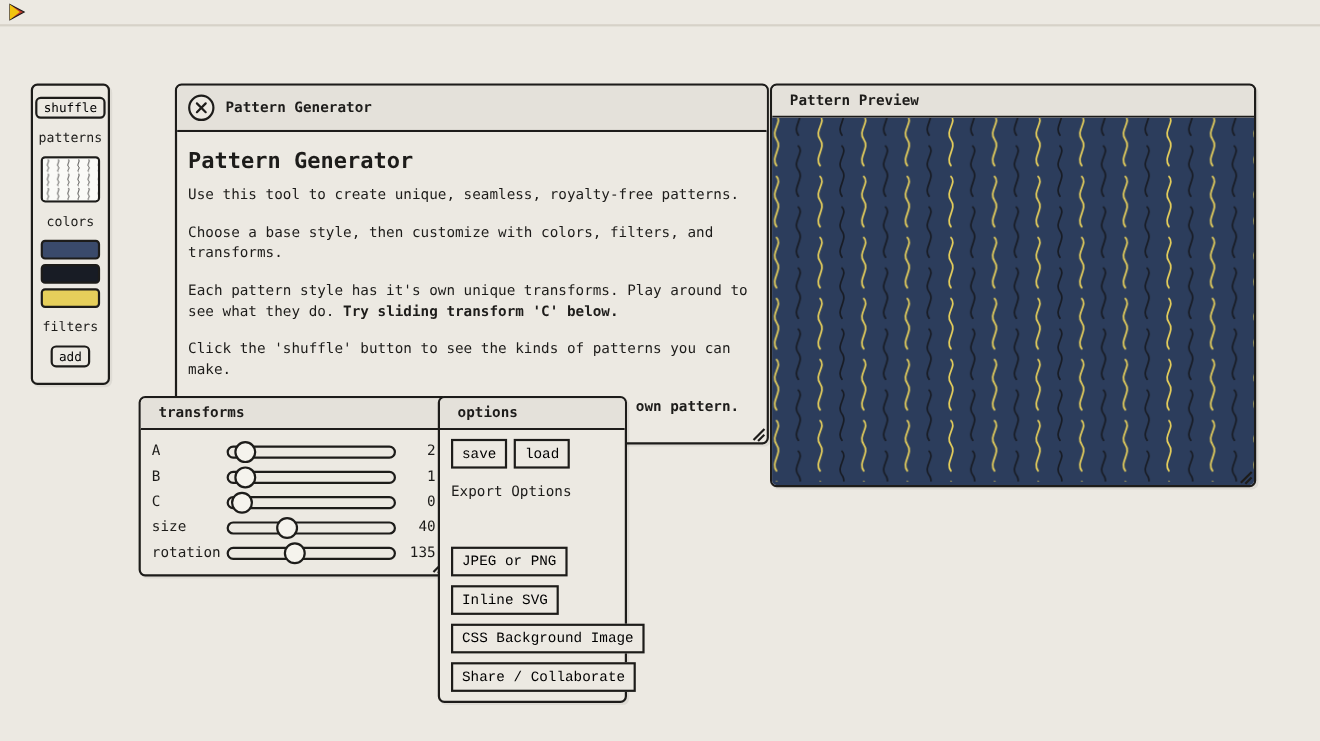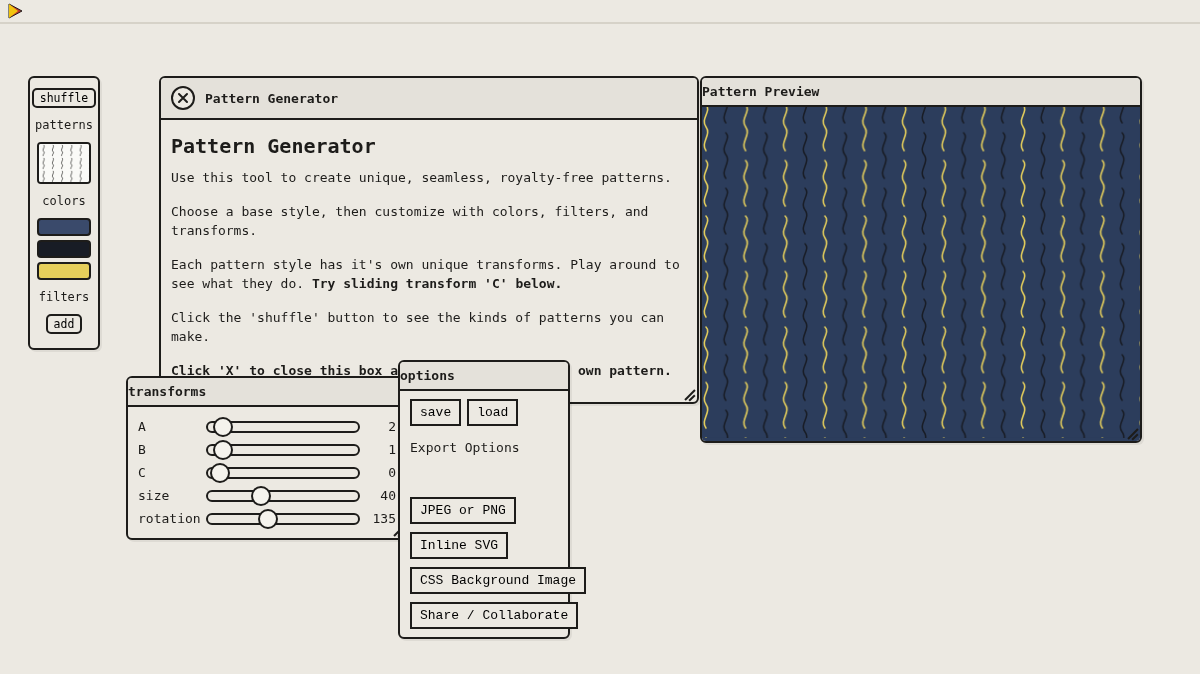--- a/index.html
+++ b/index.html
@@ -10,21 +10,21 @@
     --text:#1d1c1a;
     --preview:#2c3d5c;
   }
   *{box-sizing:border-box;}
   html,body{margin:0;padding:0;width:1200px;height:674px;background:var(--bg);font-family:ui-monospace,Menlo,Consolas,monospace;color:var(--text);font-size:13px;}
   .topbar{height:24px;display:flex;align-items:center;padding:0 6px;border-bottom:2px solid #d6d2c8;}
   .logo svg{display:block;}
   .workspace{position:relative;width:1200px;height:650px;}
 
   .panel{position:absolute;background:var(--panel);border:2px solid var(--border);border-radius:6px;box-shadow:2px 2px 0 rgba(0,0,0,0.06);}
-  .panel-head{background:var(--panel-head);padding:6px 0;font-weight:bold;border-bottom:2px solid var(--border);border-radius:4px 4px 0 0;display:flex;align-items:center;gap:10px;}
+  .panel-head{background:var(--panel-head);padding:6px 16px;font-weight:bold;border-bottom:2px solid var(--border);border-radius:4px 4px 0 0;display:flex;align-items:center;gap:10px;}
   .panel-body{padding:8px 10px;}
   .resize-corner{position:absolute;right:2px;bottom:2px;width:12px;height:12px;}
   .resize-corner::before,.resize-corner::after{content:"";position:absolute;background:var(--border);height:2px;transform:rotate(-45deg);}
   .resize-corner::before{width:14px;right:-2px;bottom:4px;}
   .resize-corner::after{width:8px;right:-1px;bottom:1px;}
 
   
   .sidebar{left:28px;top:52px;width:72px;padding:10px 22px 14px;display:flex;flex-direction:column;align-items:center;gap:10px;}
   .side-label{font-size:12px;text-align:center;}
   .btn{display:inline-block;border:2px solid var(--border);border-radius:5px;background:var(--panel);padding:2px 8px;font-family:inherit;font-size:12px;cursor:pointer;}
@@ -36,21 +36,21 @@
   
   .intro{left:126px;top:52px;width:540px;margin-left:33px;}
   .intro .panel-head{padding:8px 10px;}
   .close-btn{width:24px;height:24px;border:2px solid var(--border);border-radius:50%;display:flex;align-items:center;justify-content:center;cursor:pointer;background:var(--panel);}
   .close-btn svg{display:block;}
   .intro h2{margin:6px 0 10px;font-size:20px;}
   .intro p{margin:0 0 14px;line-height:1.5;font-size:13px;}
   .intro b{font-weight:bold;}
 
   
-  .transforms{left:126px;top:336px;width:282px;margin-top:16px;}
+  .transforms{left:126px;top:336px;width:282px;}
   .slider-row{display:flex;align-items:center;gap:8px;padding:4px 0;}
   .slider-label{width:60px;font-size:13px;}
   .slider-track{flex:1;position:relative;height:12px;border:2px solid var(--border);border-radius:999px;background:var(--panel);}
   .slider-thumb{position:absolute;top:50%;width:20px;height:20px;border:2px solid var(--border);border-radius:50%;background:#f5f3ed;transform:translate(-50%,-50%);}
   .slider-val{width:28px;text-align:right;font-size:13px;}
 
   
   .options{left:398px;top:336px;width:172px;}
   .options .panel-body{display:flex;flex-direction:column;gap:8px;align-items:flex-start;}
   .btn-row{display:flex;gap:6px;}

